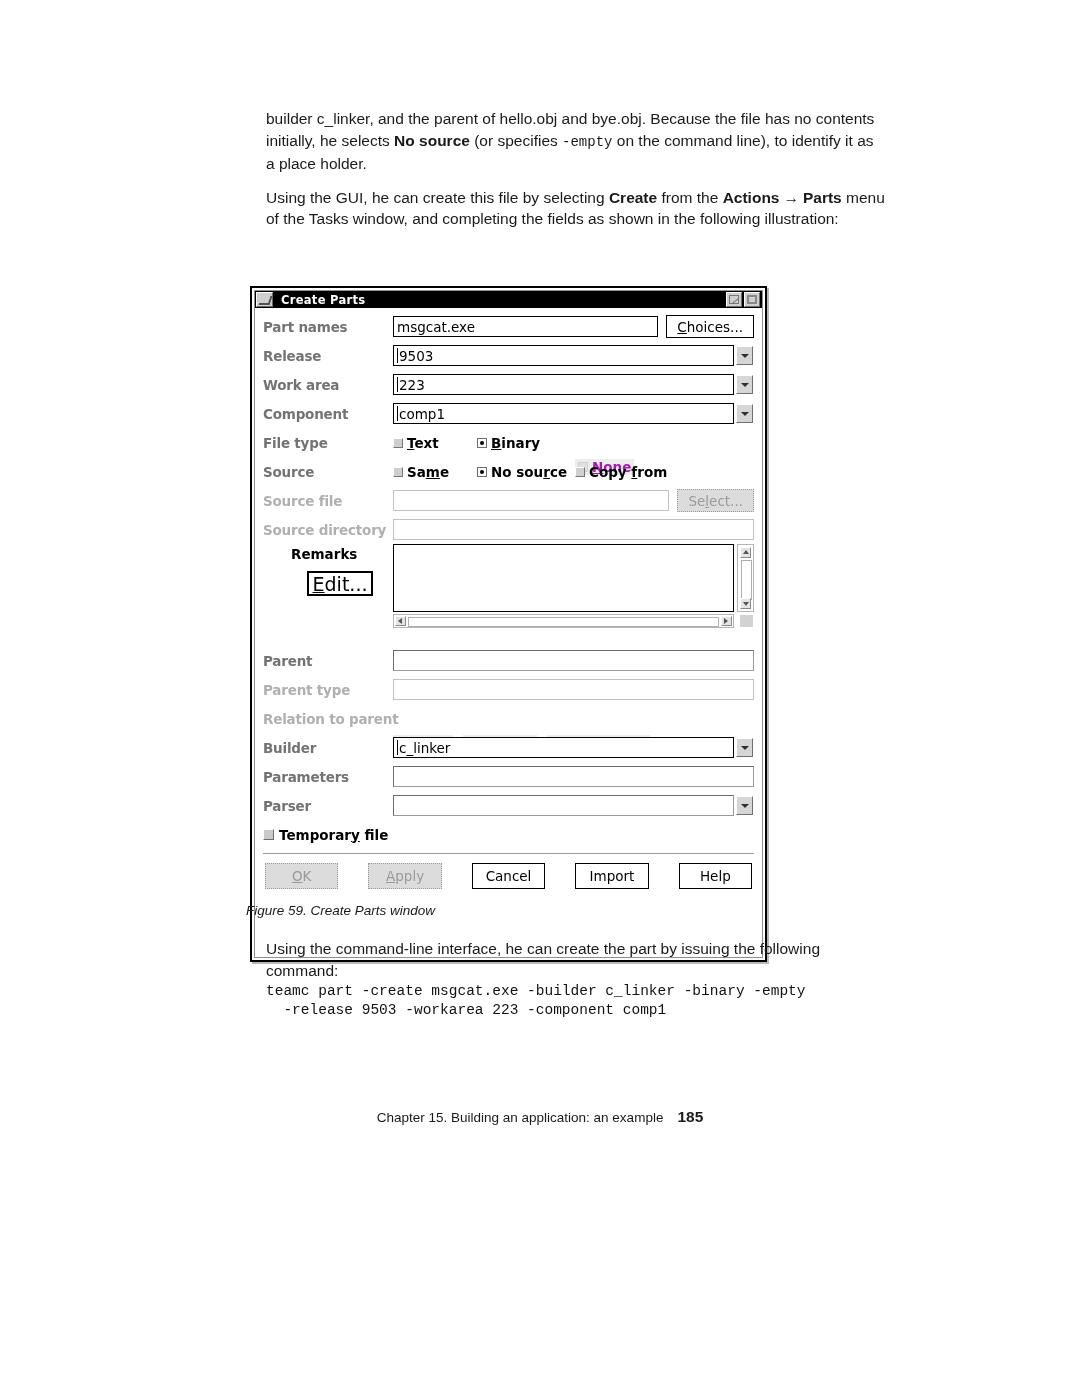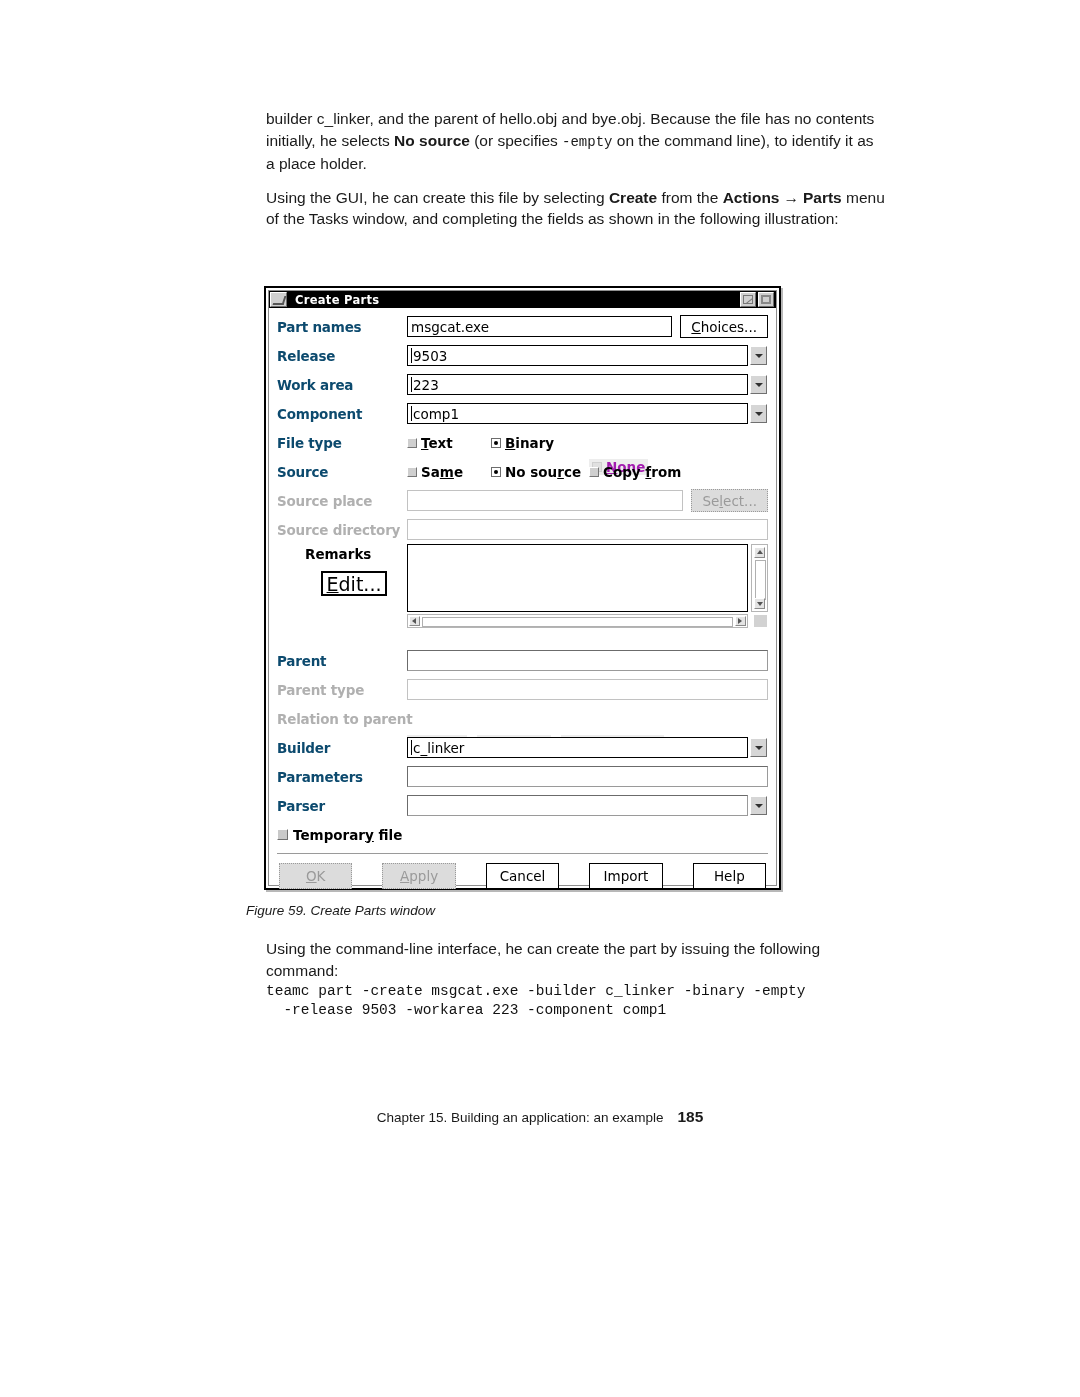--- a/index.html
+++ b/index.html
@@ -68,24 +68,24 @@
   }
   .footer .pg {
     font-weight: bold;
     font-size: 15.5px;
     margin-left: 14px;
   }
 
   
   #create-parts-window {
     position: absolute;
-    left: 264px;
+    left: 250px;
     top: 286px;
     width: 517px;
-    height: 604px;
+    height: 676px;
     background: #ffffff;
     border: 2px solid #000;
     box-sizing: border-box;
     box-shadow: 2px 2px 0 #b8b8b8;
   }
   .win-inner {
     position: absolute;
     inset: 2px;
     border: 1px solid #8f8f8f;
     background: #ffffff;
@@ -174,21 +174,21 @@
   .row {
     display: flex;
     align-items: center;
     height: 29px;
   }
   .lbl {
     width: 130px;
     flex: 0 0 130px;
     font-size: 13.5px;
     font-weight: bold;
-    color: #0c4a6e;
+    color: #737373;
     font-family: "DejaVu Sans", sans-serif;
     letter-spacing: -0.2px;
   }
   .lbl.dim { color: #b0b0b0; font-weight: bold; }
 
   .field {
     flex: 1 1 auto;
     height: 21px;
     background: #ffffff;
     border: 1px solid #9a9a9a;
@@ -524,21 +524,21 @@
               <span>No sou<span class="u">r</span>ce</span>
           </div>
           <div class="radio">
             <span class="dot"></span>
               <span>Copy <span class="u">f</span>rom</span>
           </div>
         </div>
       </div>
 
       <div class="row">
-        <div class="lbl dim">Source place</div>
+        <div class="lbl dim">Source file</div>
         <div class="field dim" style="flex:1 1 auto;">
           <span></span>
         </div>
         <div class="btn disabled" style="margin-left:8px;height:23px;">
           <span>Se<span class="u">l</span>ect...</span>
         </div>
       </div>
 
       <div class="row">
         <div class="lbl dim">Source directory</div>

